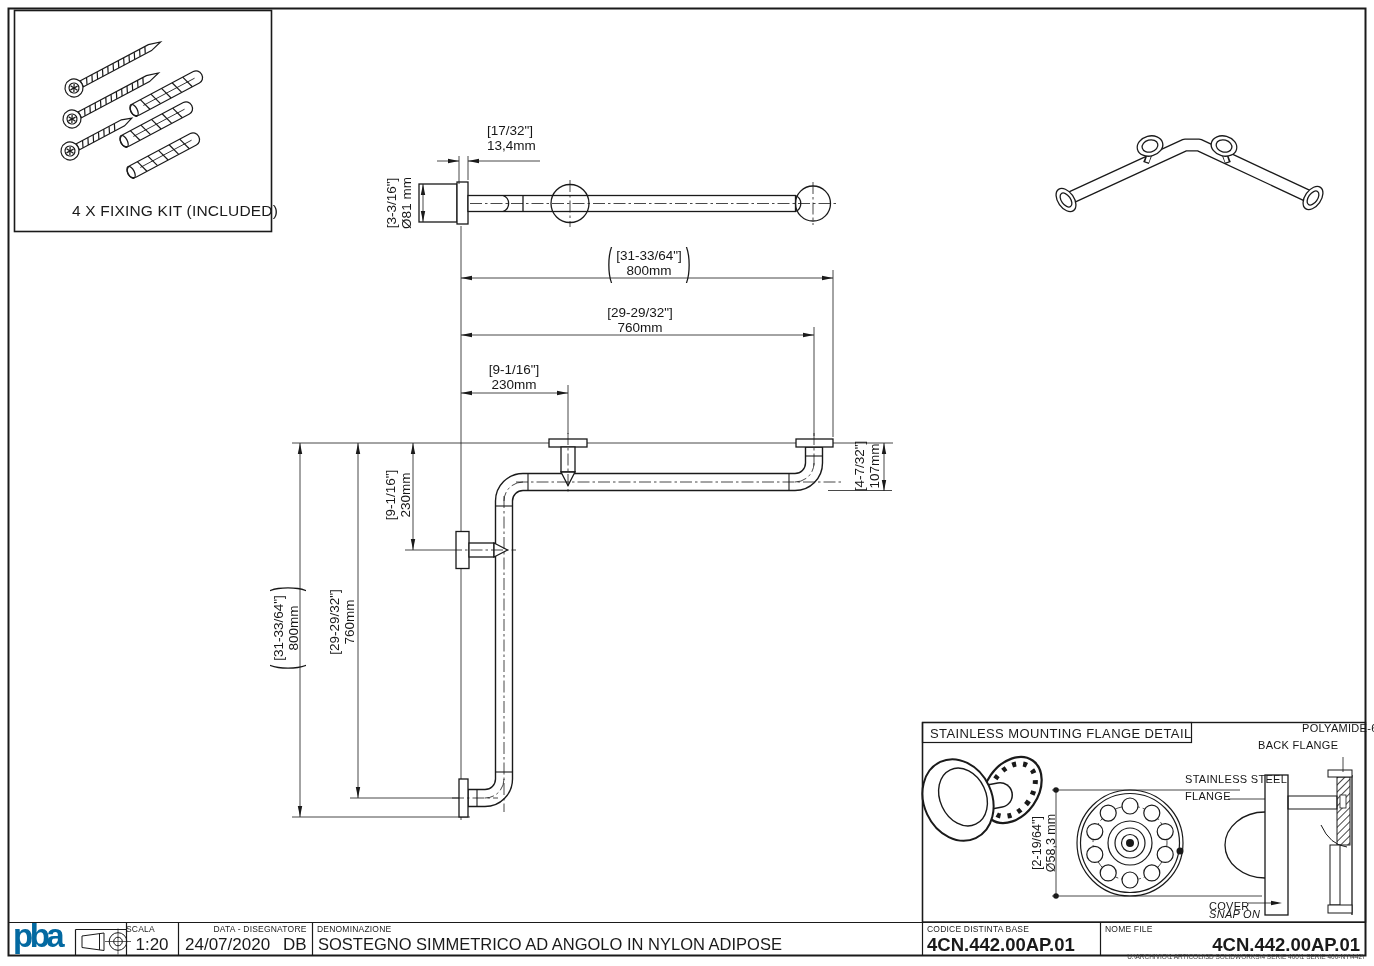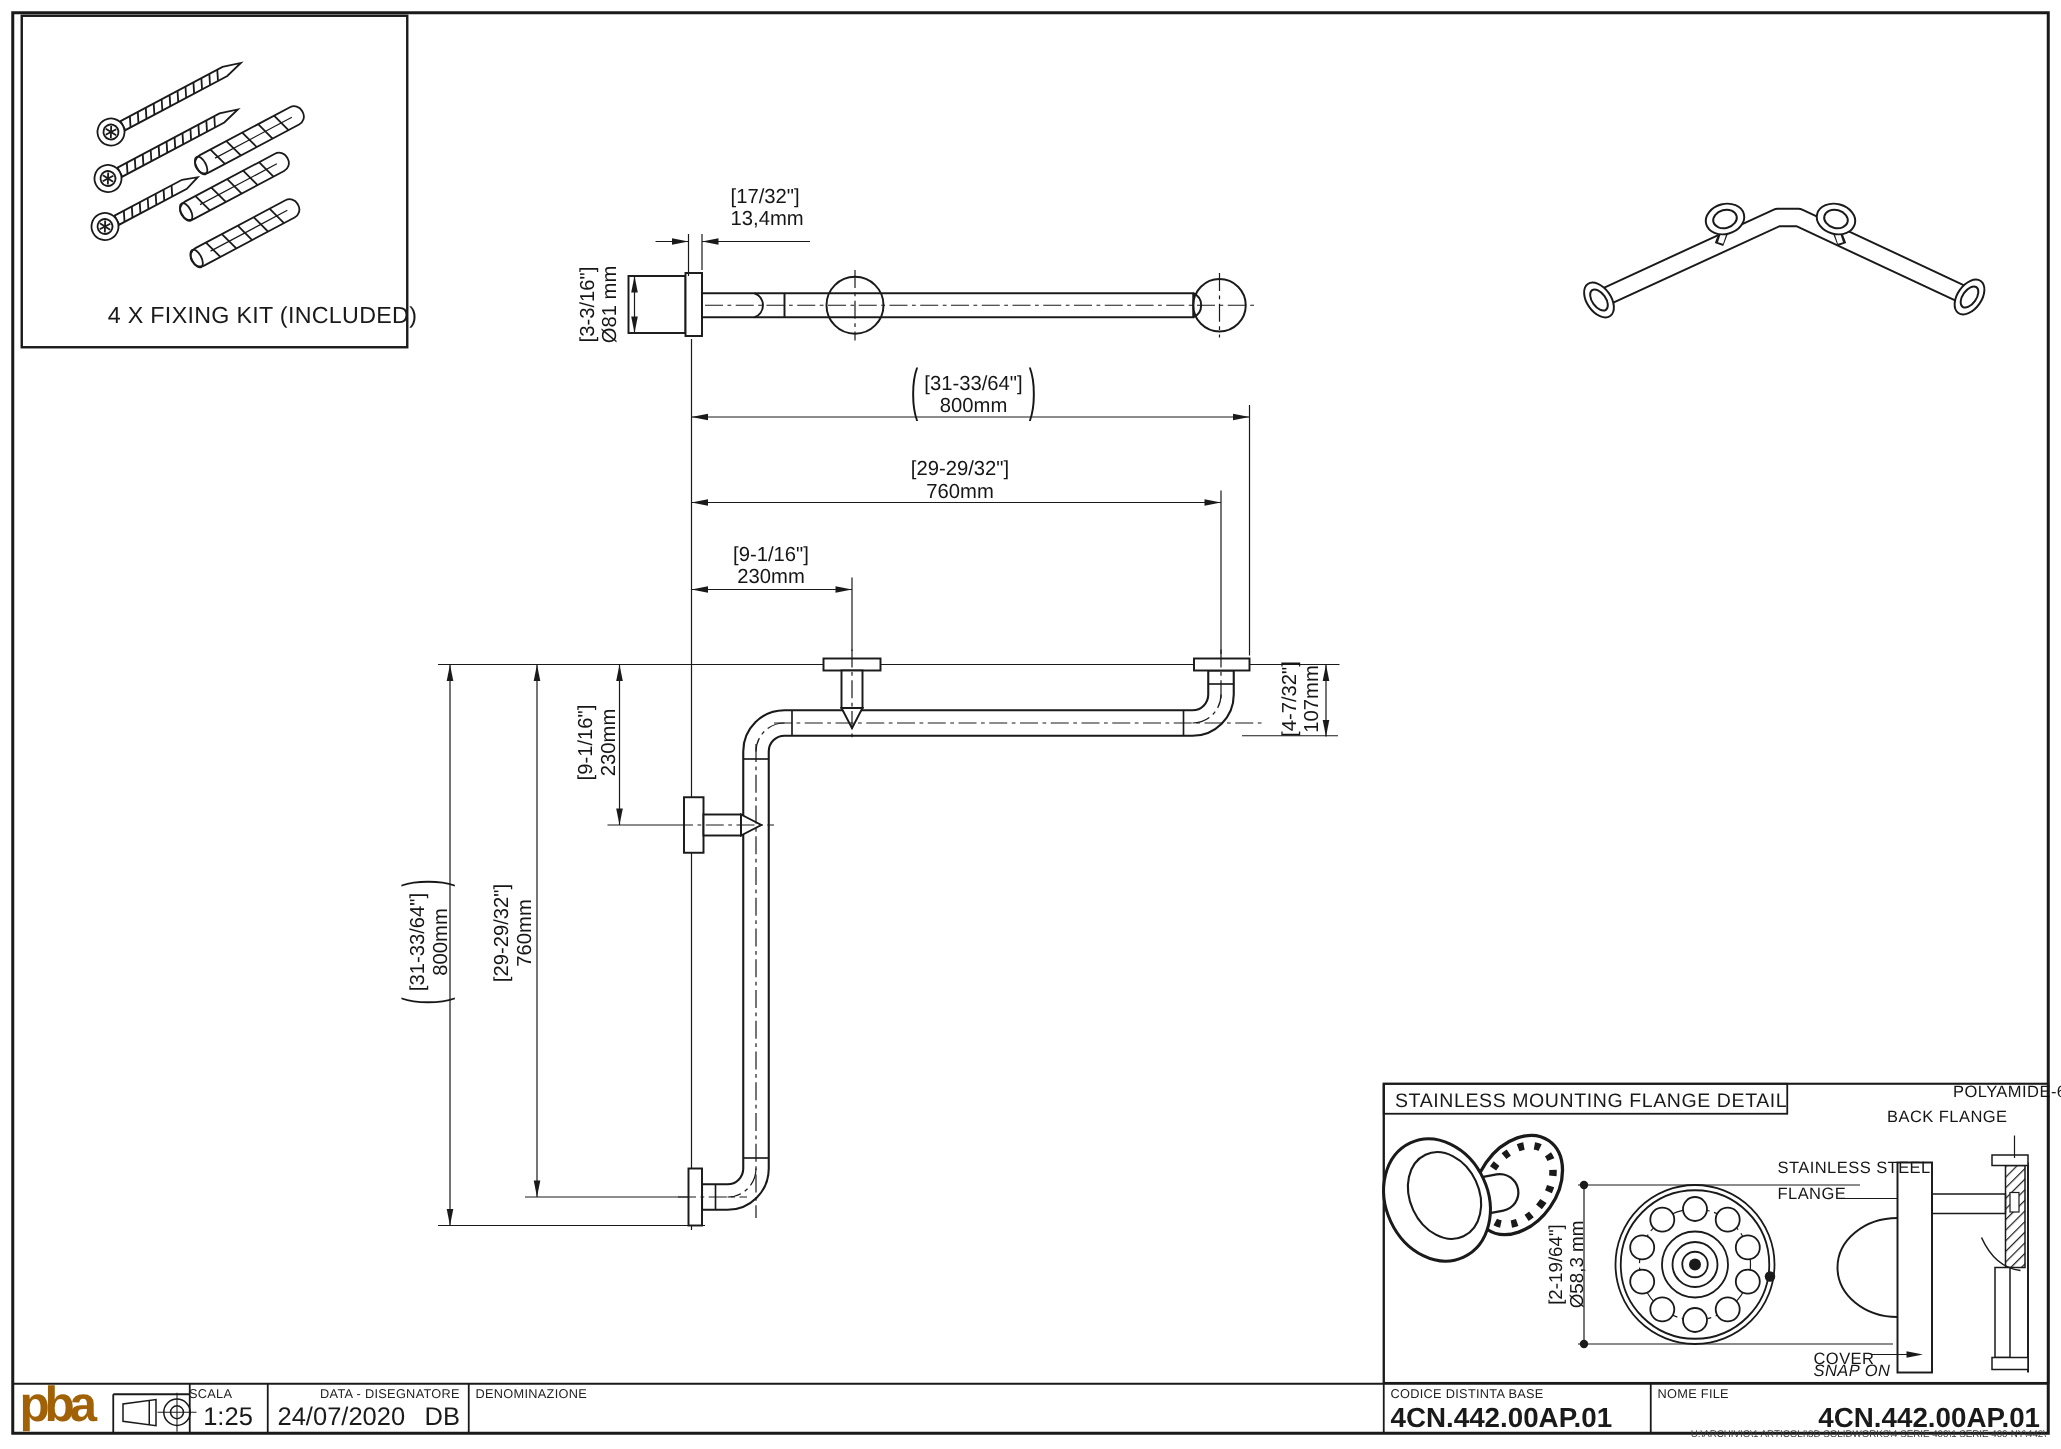--- a/index.html
+++ b/index.html
@@ -11,21 +11,21 @@
        transform:translate(-50%,-50%);color:#161616;}
   .dim.rot{transform:translate(-50%,-50%) rotate(-90deg);}
   .dim .stack{display:flex;flex-direction:column;}
   .paren{font-size:15px;font-weight:400;transform:scaleY(2.55);padding:0 4px;}
   .lbl{position:absolute;font-size:11px;letter-spacing:.3px;white-space:nowrap;color:#161616;}
   .kit-label{position:absolute;font-size:15.5px;letter-spacing:.2px;transform:translate(-50%,-50%);}
   .panel-title{position:absolute;font-size:13px;letter-spacing:.4px;}
   .tb-h{position:absolute;font-size:8.5px;letter-spacing:.2px;color:#222;}
   .tb-v{position:absolute;font-size:17px;}
   .bold{font-weight:bold;}
-  .logo{position:absolute;font-size:33px;font-weight:800;letter-spacing:-3.5px;color:#a16207;}
+  .logo{position:absolute;font-size:33px;font-weight:800;letter-spacing:-3.5px;color:#0369a1;}
   .path-txt{position:absolute;font-size:6.5px;color:#3a3a3a;text-align:right;}
   .dim-left{transform:none;text-align:left;}
 </style>
 </head>
 <body>
 
 <div id="page">
 
 <svg id="linework" width="1374" height="966" viewBox="0 0 1374 966">
   <defs>
@@ -413,24 +413,25 @@
 </div>
 <div class="lbl" style="left:1185px;top:773px;">STAINLESS STEEL</div>
 <div class="lbl" style="left:1185px;top:790px;">FLANGE</div>
 <div class="lbl" style="left:1302px;top:722px;width:100px;text-align:left;">POLYAMIDE-6</div>
 <div class="lbl" style="left:1258px;top:739px;width:100px;">BACK FLANGE</div>
 <div class="lbl" style="left:1209px;top:908px;font-style:italic;">SNAP ON</div>
 <div class="lbl" style="left:1209px;top:900px;">COVER</div>
 
 <div class="logo" style="left:13px;top:917px;">pba</div>
 <div class="tb-h" style="left:126px;top:924px;width:52px;text-align:left;">SCALA</div>
-<div class="tb-v" style="left:126px;top:935px;width:52px;text-align:center;">1:25</div>
+<div class="tb-v" style="left:126px;top:935px;width:52px;text-align:center;">1:20</div>
 <div class="tb-h" style="left:178px;top:924px;width:134px;text-align:center;padding-left:15px;">DATA - DISEGNATORE</div>
 <div class="tb-v" style="left:185px;top:935px;">24/07/2020</div>
 <div class="tb-v" style="left:283px;top:935px;">DB</div>
 <div class="tb-h" style="left:317px;top:924px;">DENOMINAZIONE</div>
+<div class="tb-v" style="left:318px;top:935px;font-size:16.5px;">SOSTEGNO SIMMETRICO AD ANGOLO IN NYLON ADIPOSE</div>
 <div class="tb-h" style="left:927px;top:924px;">CODICE DISTINTA BASE</div>
 <div class="tb-v bold" style="left:927px;top:934px;font-size:18.5px;">4CN.442.00AP.01</div>
 <div class="tb-h" style="left:1105px;top:924px;">NOME FILE</div>
 <div class="tb-v bold" style="left:1104px;top:934px;width:256px;text-align:right;font-size:18.5px;">4CN.442.00AP.01</div>
 <div class="path-txt" style="left:1080px;top:953px;width:284px;">U:\ARCHIVIO\1 ARTICOLI\3D SOLIDWORKS\4 SERIE 400\1 SERIE 400-NY\442\</div>
 
 </div>
 
 </body></html>

